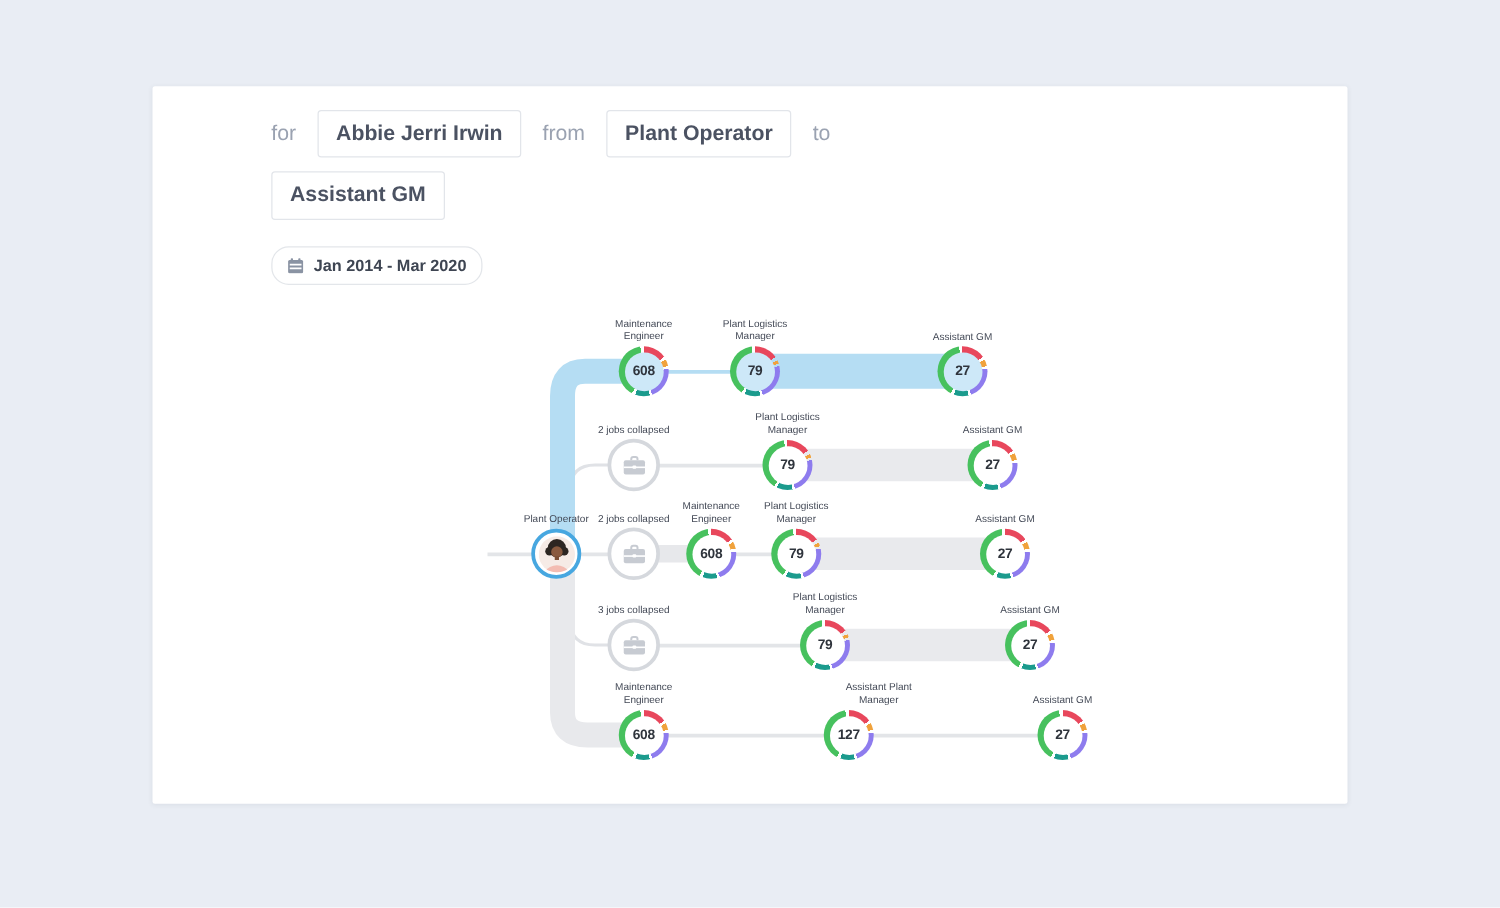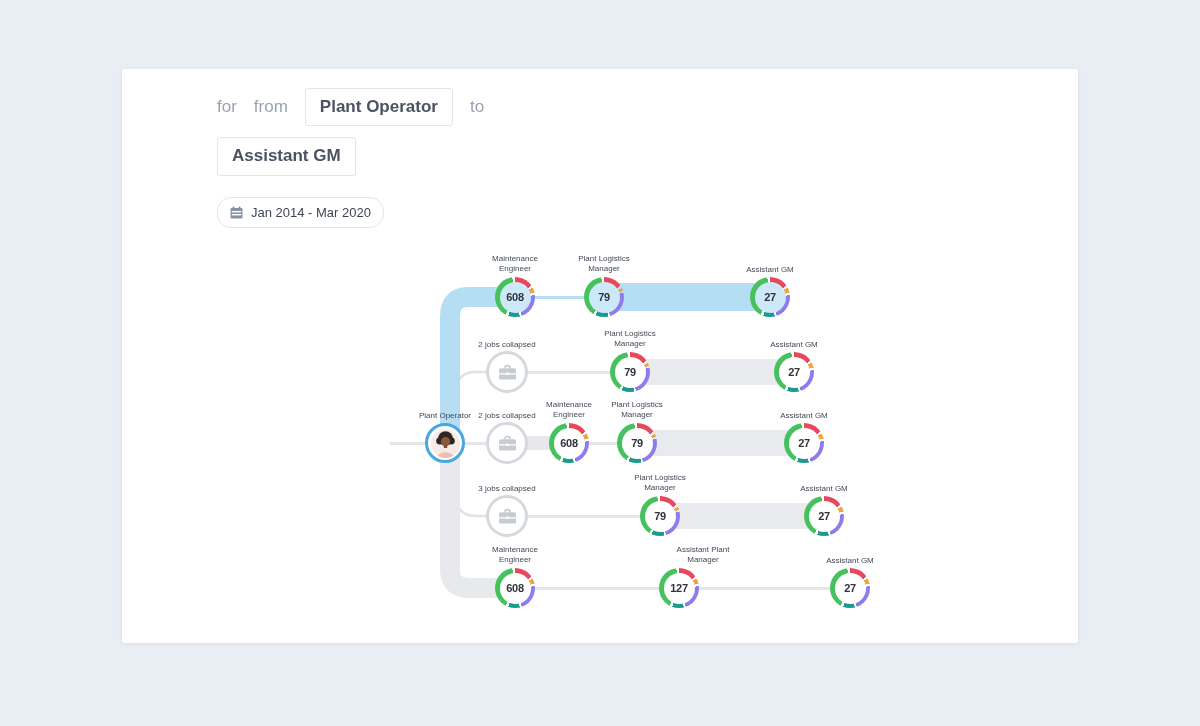--- a/index.html
+++ b/index.html
@@ -19,21 +19,21 @@
   .hline { display:flex; align-items:center; gap:17px; }
   .hline2 { margin-top:11px; }
   .chip {
     display:inline-block; background:#fff; border:1px solid #e2e5ea; border-radius:3px;
     padding:8px 14px; font-size:17px; font-weight:700; color:#4b5262; line-height:1.2;
   }
   .conn { font-size:17px; color:#9aa2b1;text-align:center; }
   .datechip {
     margin-top:21px; display:inline-flex; align-items:center; gap:8px;
     background:#fff; border:1px solid #e3e6ea; border-radius:14px;
-    padding:7px 12px; font-size:13px; font-weight:400; color:#3e4552;
+    padding:7px 12px; font-size:13px; font-weight:700; color:#3e4552;
   }
   #diagram { position:absolute; left:0; top:0; width:956px; height:574px; }
   .link { position:absolute; }
   .donut { position:absolute; width:40px; height:40px; border-radius:50%; }
   .hole {
     position:absolute; inset:4.5px; border-radius:50%;
     display:flex; align-items:center; justify-content:center;
     font-size:11px; font-weight:700; color:#2f343c; letter-spacing:-0.3px;text-align:right;
   }
   .case-node {
@@ -53,20 +53,21 @@
   }
 </style>
 </head>
 <body>
 
 <div class="card">
 
   <div class="header">
     <div class="hline">
       <span class="conn">for</span>
+      <span class="chip">Abbie Jerri Irwin</span>
       <span class="conn">from</span>
       <span class="chip">Plant Operator</span>
       <span class="conn">to</span>
     </div>
     <div class="hline hline2">
       <span class="chip">Assistant GM</span>
     </div>
     <div>
       <span class="datechip">
         <svg width="13" height="13" viewBox="0 0 13 13">

